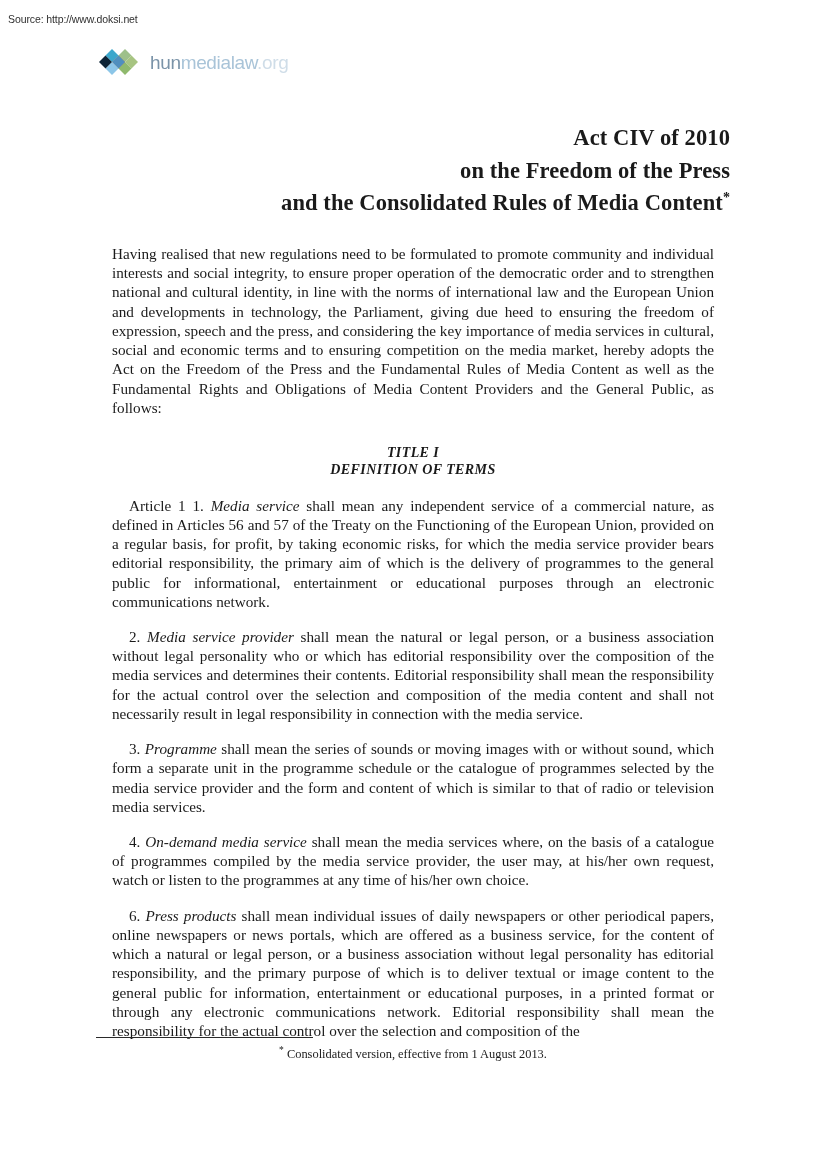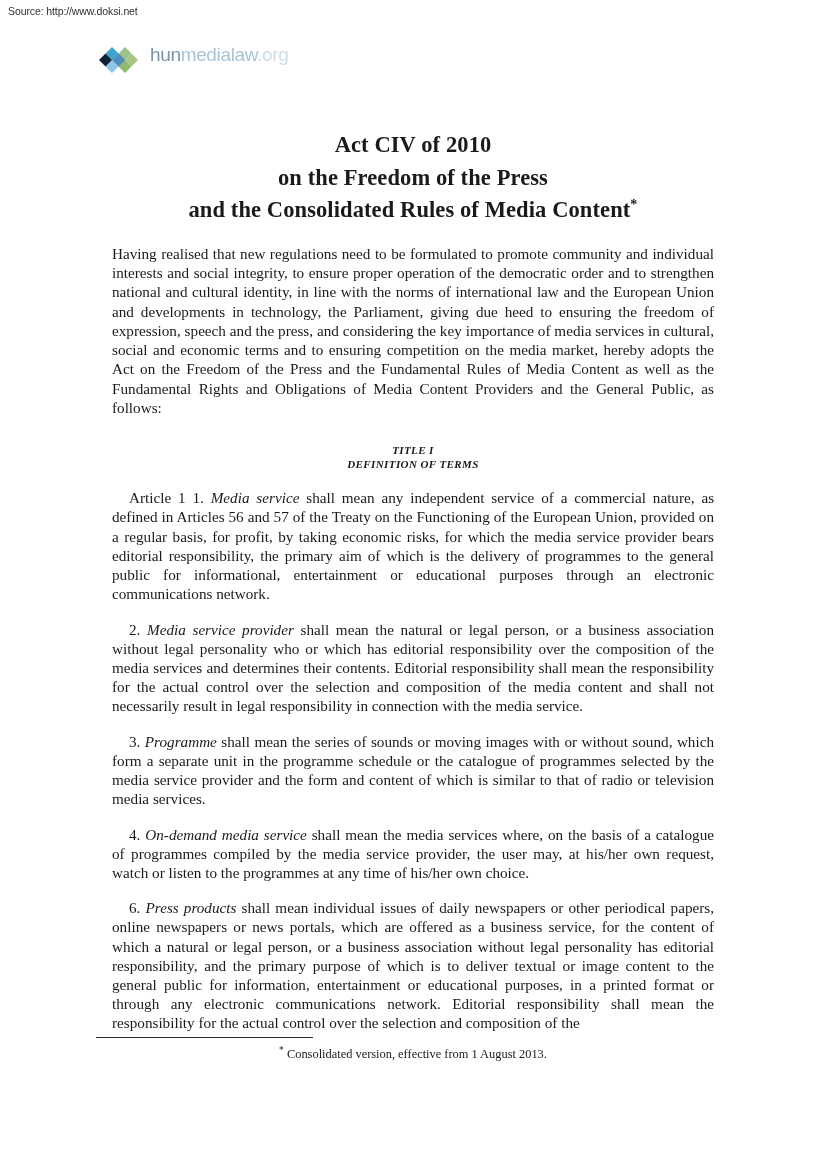--- a/index.html
+++ b/index.html
@@ -16,21 +16,21 @@
     color: #1a1a1a;
     overflow: hidden;
   }
 
   
   .source-bar {
     position: absolute;
     top: 0; left: 0;
     width: 827px;
     height: 22px;
-    padding: 5px 0 0 8px;
+    padding: 13px 0 0 8px;
     font-family: "Liberation Sans", "DejaVu Sans", sans-serif;
     font-size: 10.5px;
     color: #303030;
     letter-spacing: -0.1px;
     white-space: nowrap;
   }
 
   
   .page {
     position: absolute;
@@ -38,21 +38,21 @@
     width: 827px;
     height: 1148px;
   }
 
   
   .logo-block {
     position: absolute;
     top: 23px;
     left: 95px;
     display: flex;
-    align-items: flex-start;
+    align-items: center;
     height: 34px;
   }
   .logo-mark {
     position: relative;
     width: 52px;
     height: 30px;
     flex: none;
   }
   .logo-mark svg { display: block; }
   .logo-word {
@@ -64,24 +64,24 @@
     line-height: 1;
     white-space: nowrap;
   }
   .lw-1 { color: #7a93a8; }
   .lw-2 { color: #a9c4d8; }
   .lw-3 { color: #cfdde8; }
 
   
   .doc-title {
     position: absolute;
-    top: 92px;
+    top: 85px;
     left: 96px;
     width: 634px;
-    text-align: center;
+    text-align: right;
     font-size: 22.5px;
     font-weight: bold;
     line-height: 1.45;
     letter-spacing: 0.1px;
   }
   .doc-title .ttl-line { display: block; }
   .fn-mark {
     font-size: 14px;
     vertical-align: super;
     font-weight: bold;
@@ -106,21 +106,21 @@
   p.numbered { text-indent: 17px; }
   .it { font-style: italic; }
   .bd { font-weight: normal; }
 
   
   .heading-block {
     margin: 27px 0 17px 0;
     text-align: center;
     font-weight: bold;
     font-style: italic;
-    font-size: 11px;
+    font-size: 14px;
     line-height: 1.24;
     letter-spacing: 0.4px;
   }
   .heading-block span { display: block; }
 
   
   .footnote {
     position: absolute;
     top: 1015px;
     left: 96px;

